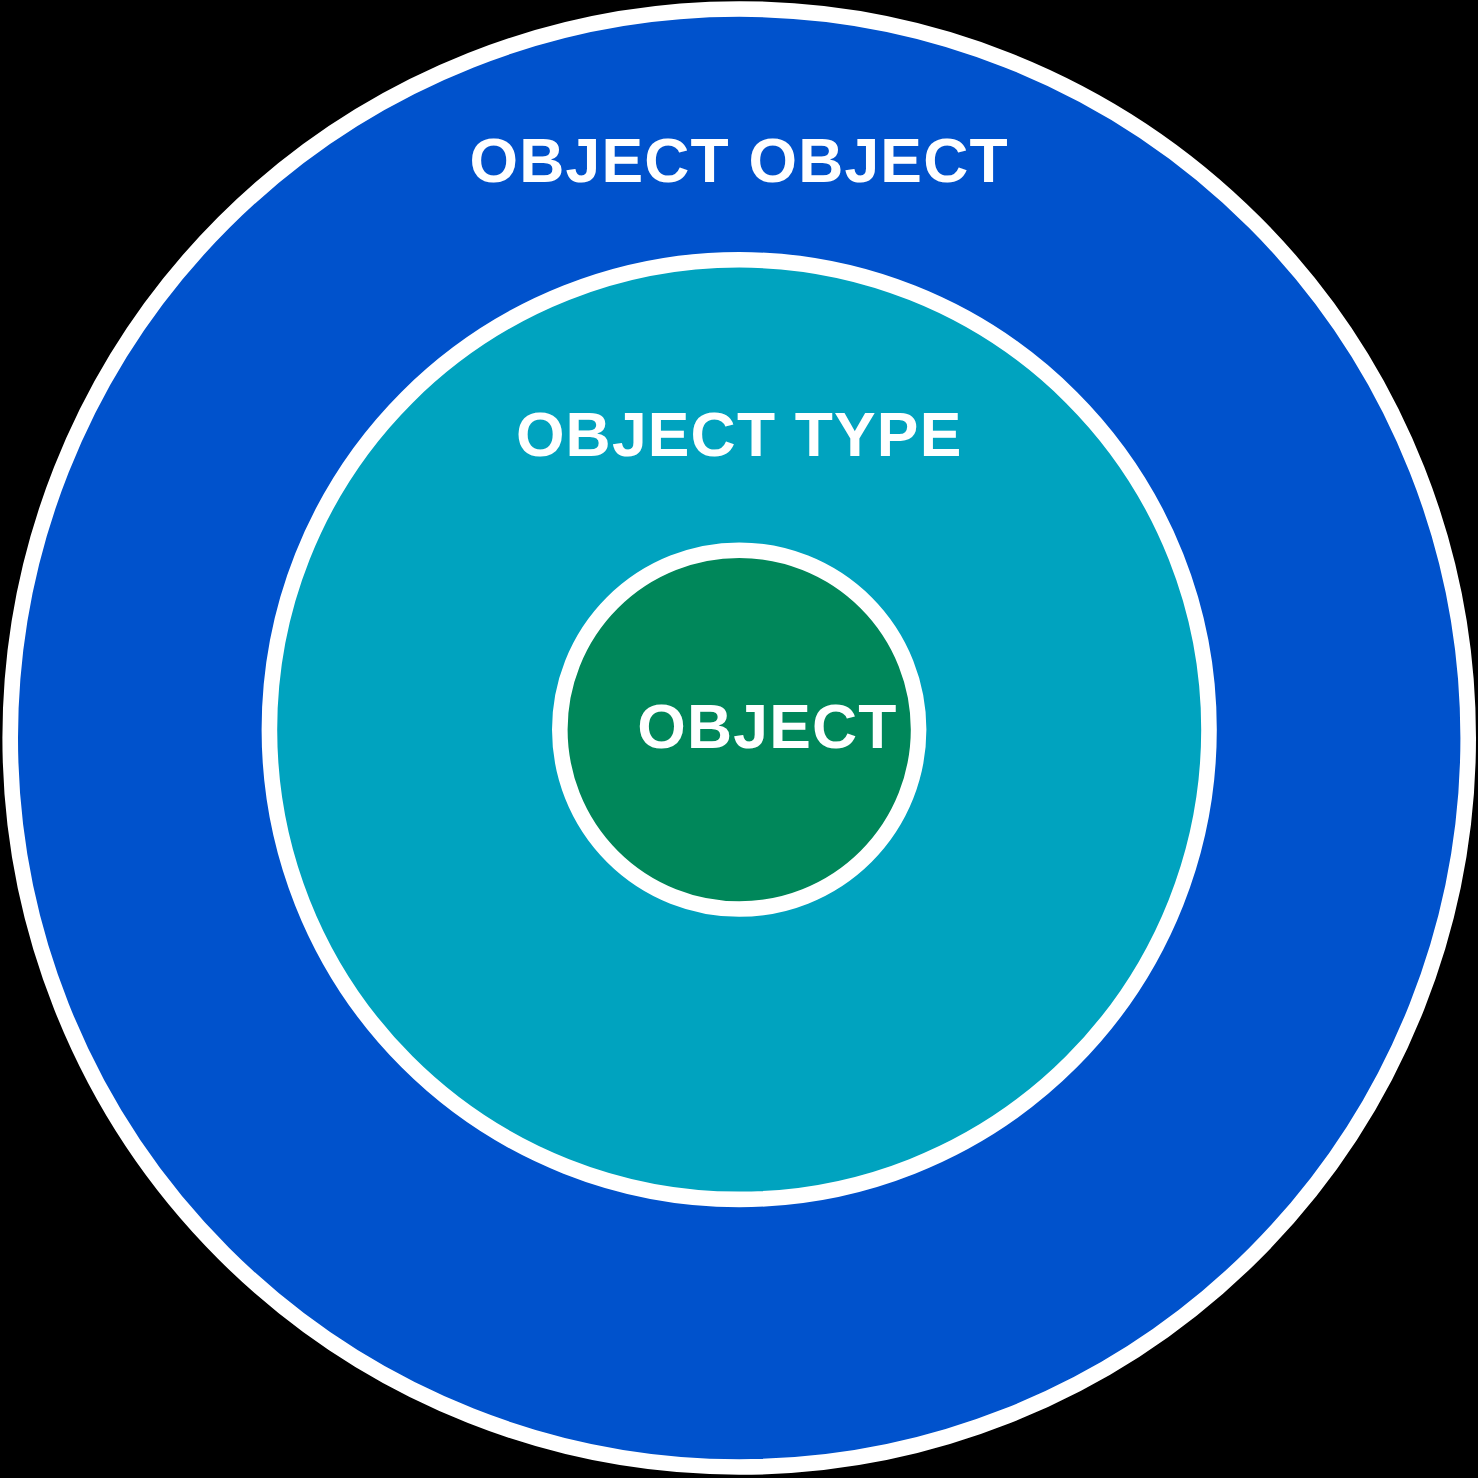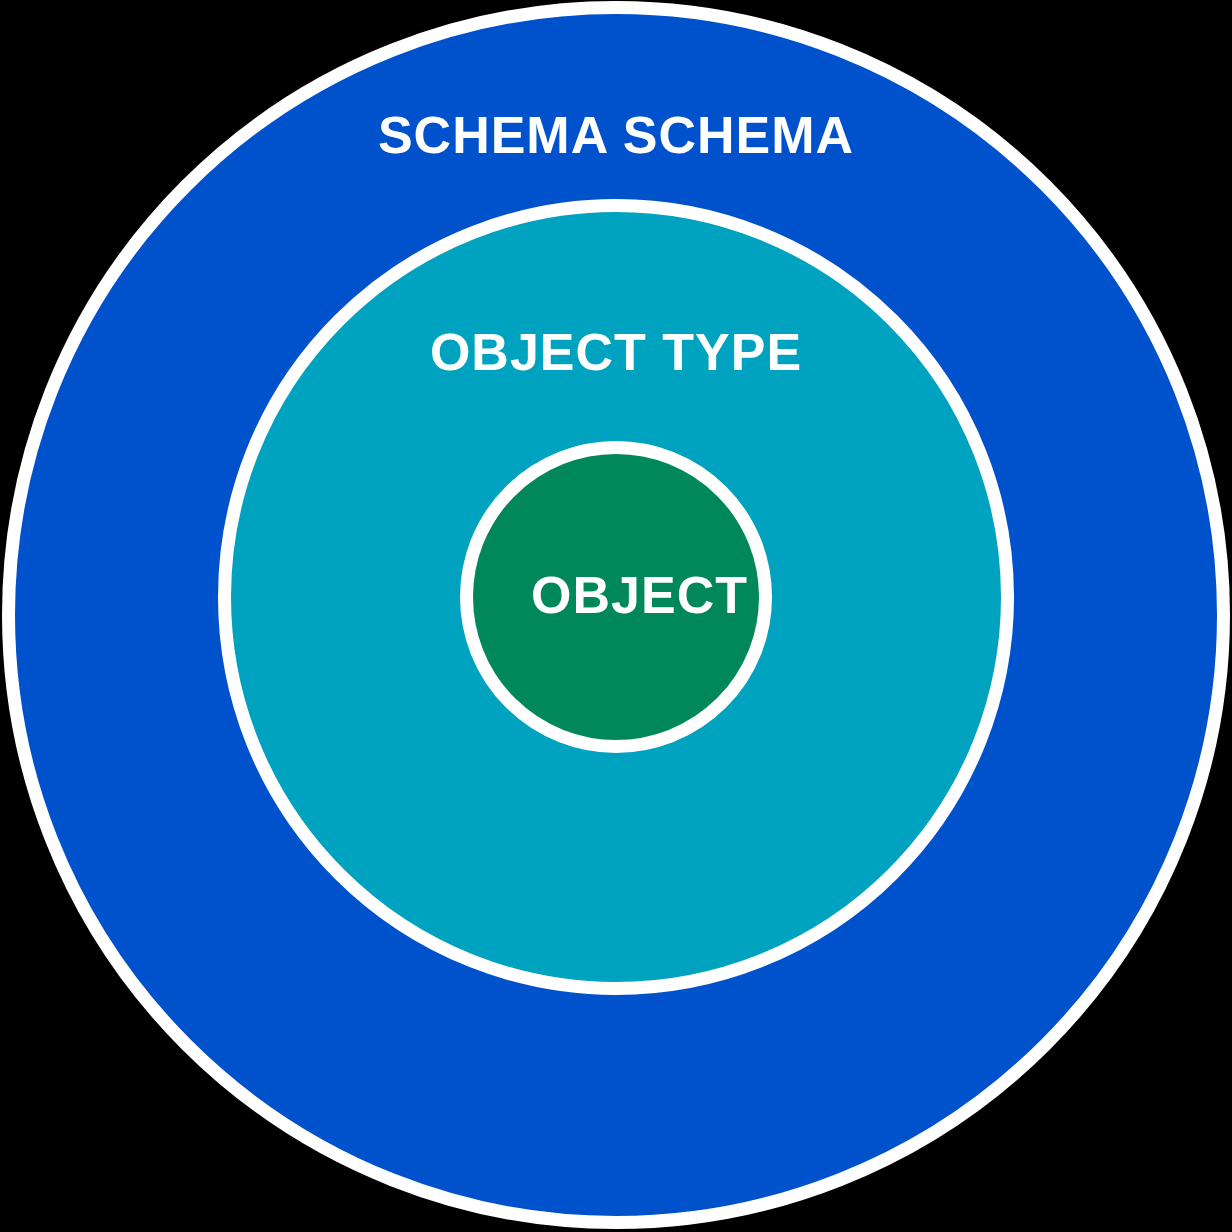--- a/index.html
+++ b/index.html
@@ -24,21 +24,21 @@
   
   .circle.outer {
     left: 2px;
     top: 1px;
     width: 1228px;
     height: 1228px;
   }
   
   .circle.middle {
     left: 203px;
-    top: 185px;
+    top: 196px;
     width: 796px;
     height: 796px;
   }
   
   .circle.inner {
     left: 229px;
     top: 229px;
     width: 312px;
     height: 312px;
     display: flex;
@@ -70,21 +70,21 @@
     position: static;
     margin-top: -4px;
     padding-left: 47px;
   }
 </style>
 </head>
 <body>
 
 <div class="canvas" style="background: rgb(0, 0, 0);">
   <div class="circle outer" style="background: rgb(0, 82, 204); border-color: rgb(255, 255, 255);">
-    <div class="ring-label outer-label" style="color: rgb(255, 255, 255);">SCHEMA SCHEMA</div>
+    <div class="ring-label outer-label" style="color: rgb(255, 255, 255);">OBJECT OBJECT</div>
 
     <div class="circle middle" style="background: rgb(0, 163, 191); border-color: rgb(255, 255, 255);">
       <div class="ring-label middle-label" style="color: rgb(255, 255, 255);">OBJECT TYPE</div>
 
       <div class="circle inner" style="background: rgb(0, 135, 90); border-color: rgb(255, 255, 255);">
         <div class="ring-label inner-label" style="color: rgb(255, 255, 255);">OBJECT</div>
       </div>
     </div>
   </div>
 </div>

